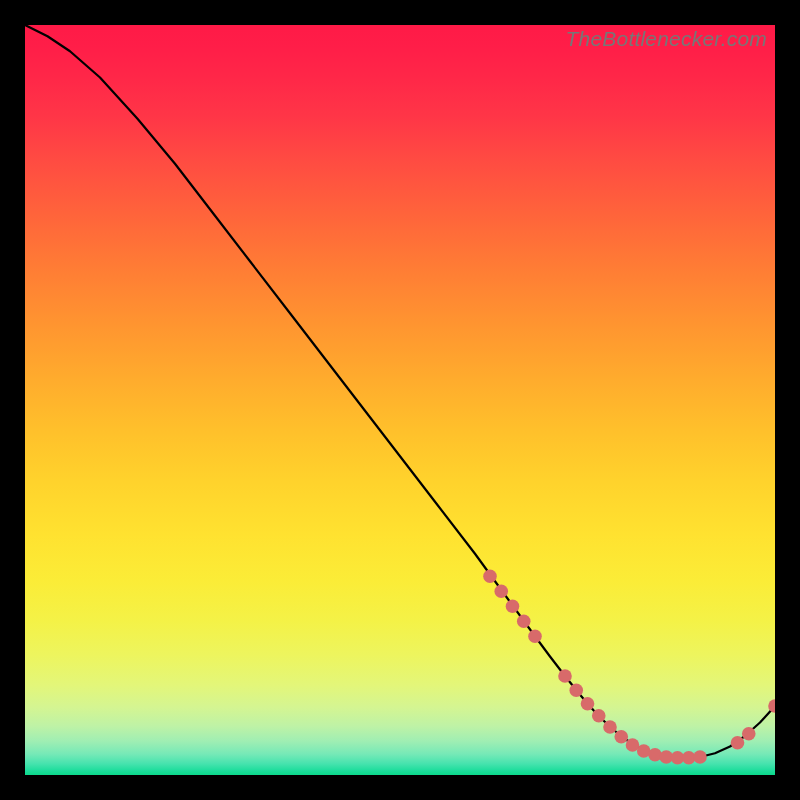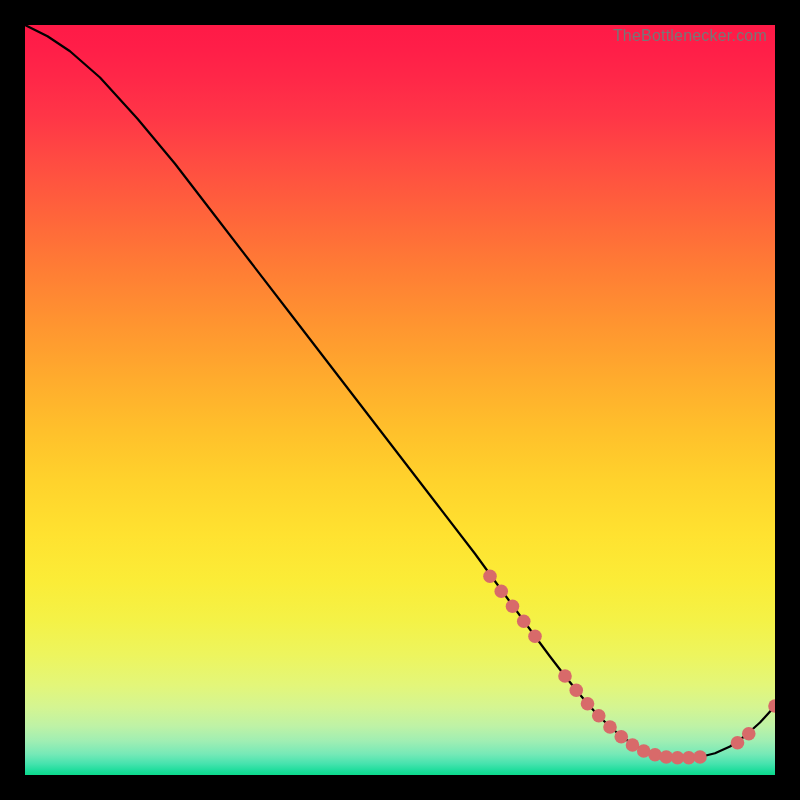--- a/index.html
+++ b/index.html
@@ -24,23 +24,24 @@
     left: 0;
     top: 0;
     width: 750px;
     height: 750px;
   }
   .watermark {
     position: absolute;
     right: 8px;
     top: 2px;
     color: #777;
-    font-size: 16px;
+    font-size: 21px;
     letter-spacing: 0.2px;
     font-weight: 500;
+    font-style: italic;
   }
   svg {
     display: block;
   }
 </style>
 </head>
 <body>
 
 <div class="frame">
   <svg class="plot" id="chart-svg" viewBox="0 0 750 750">

